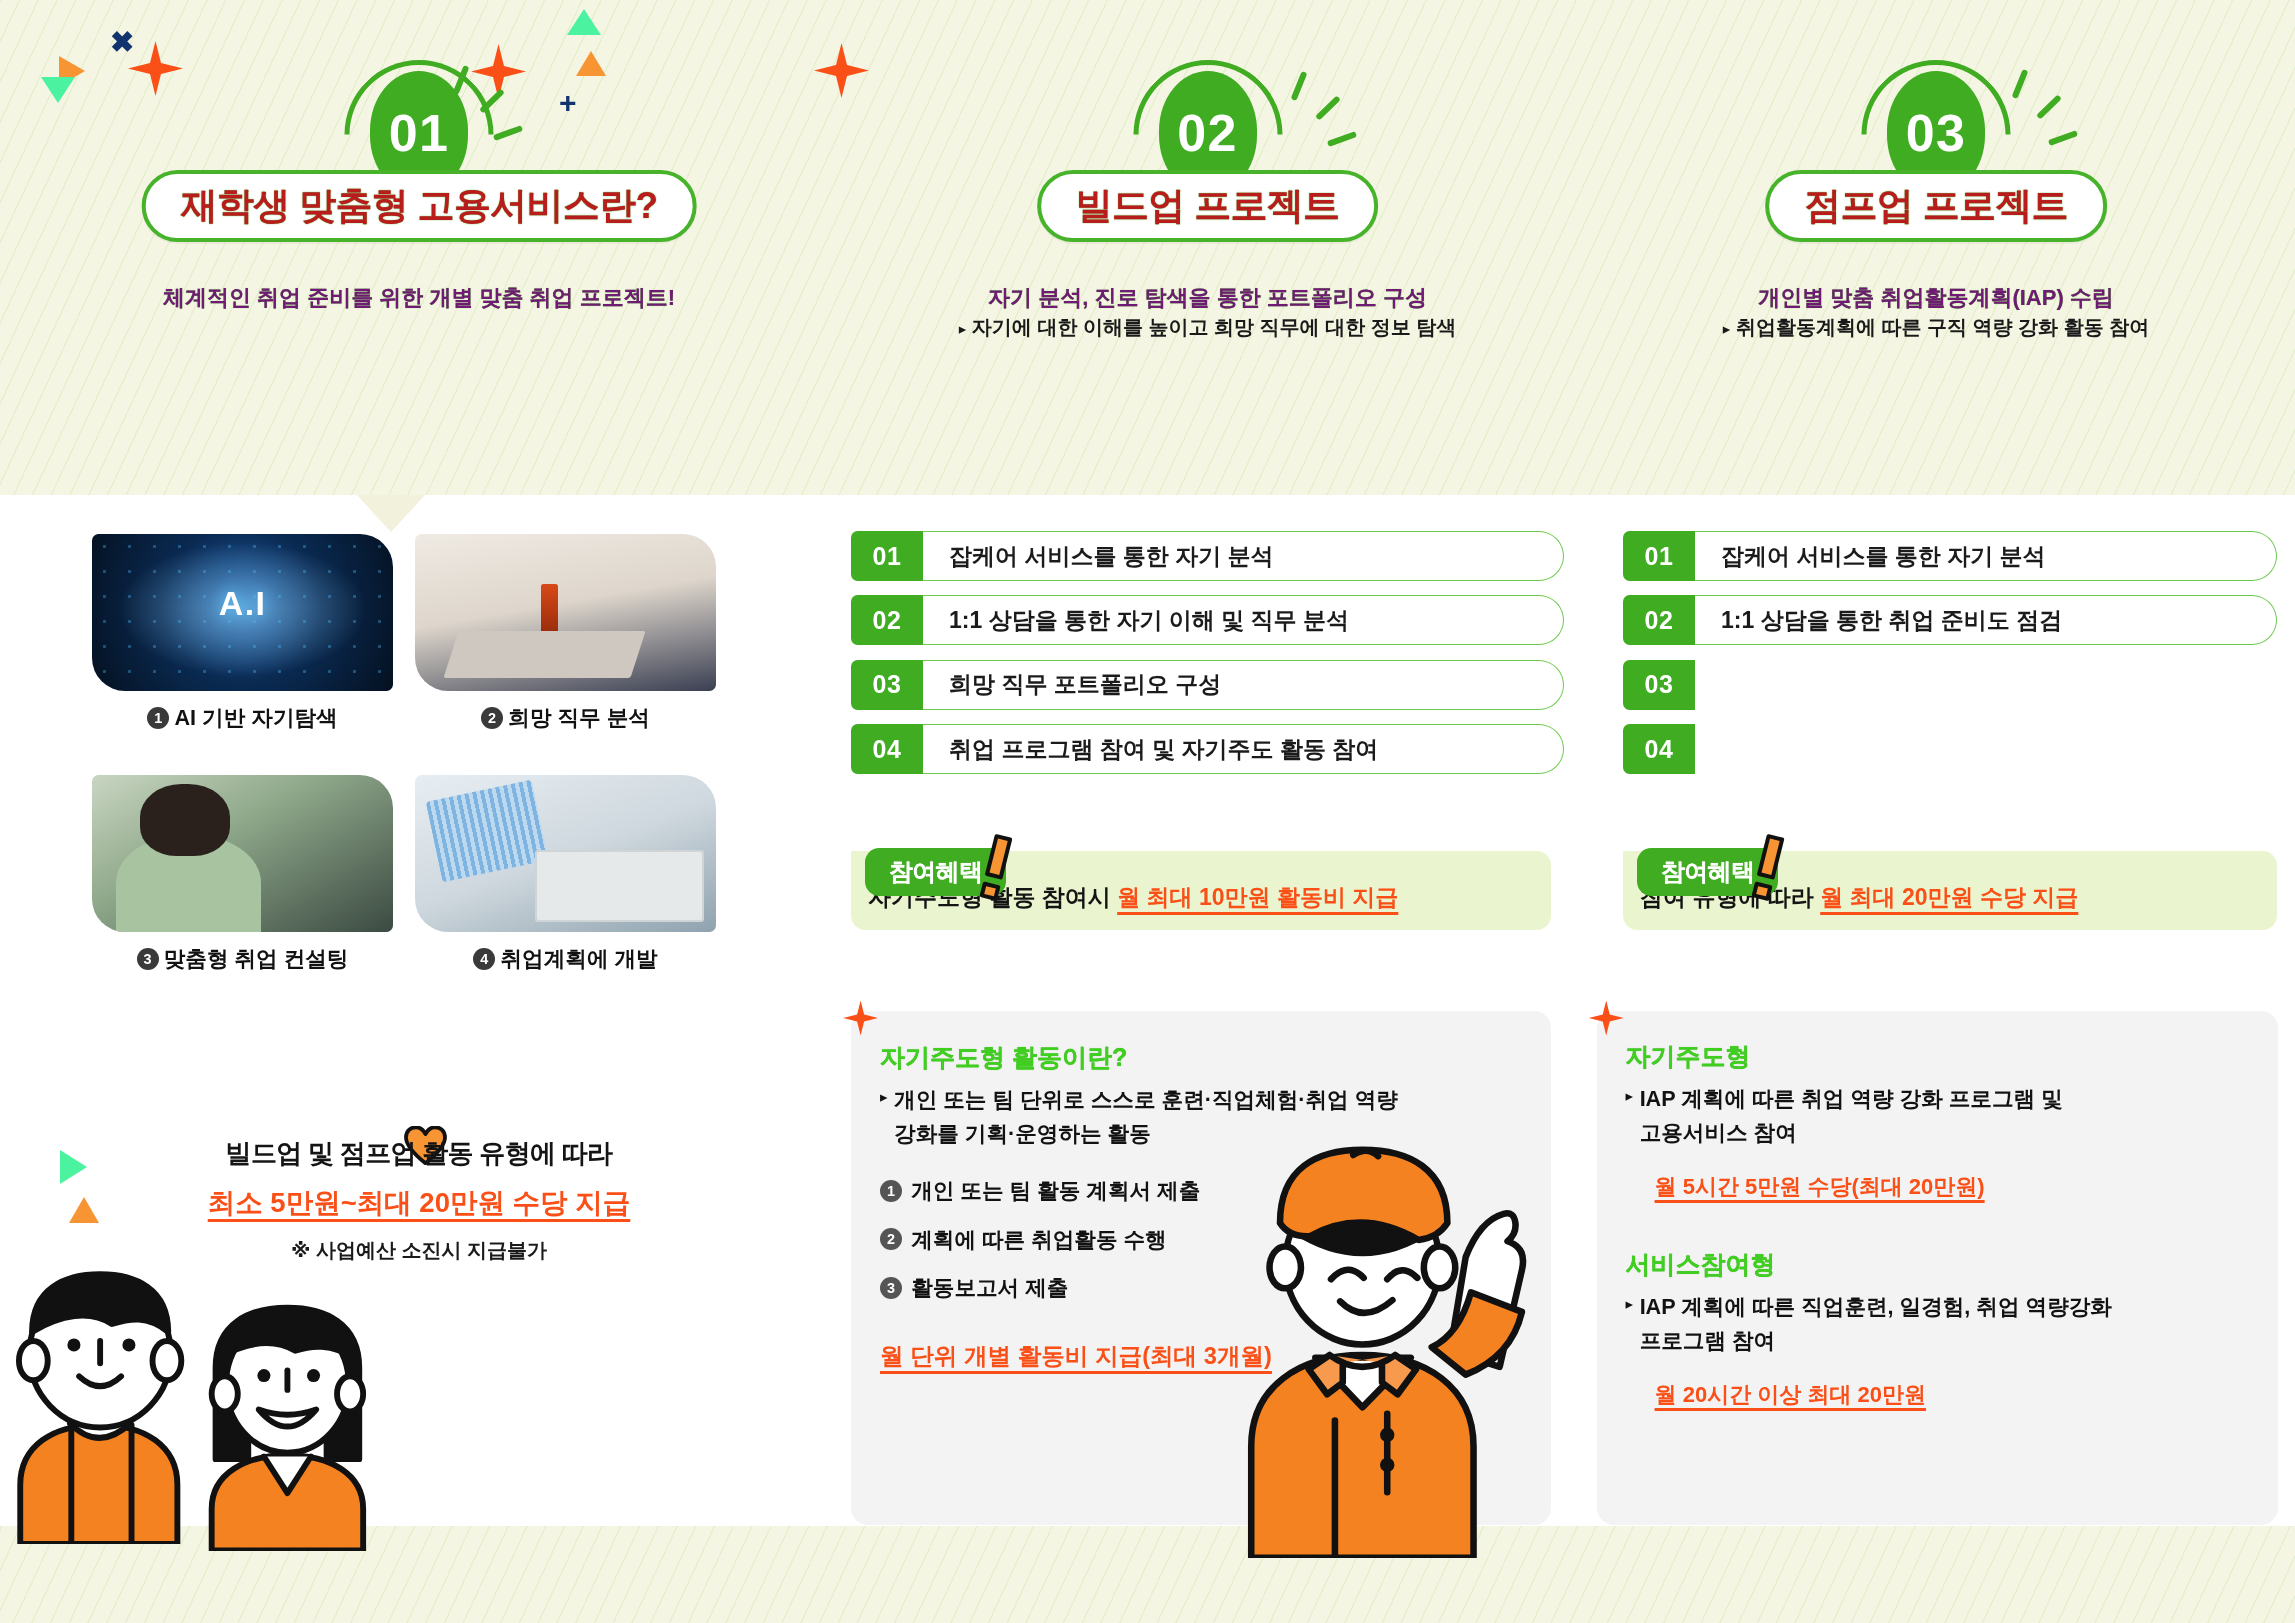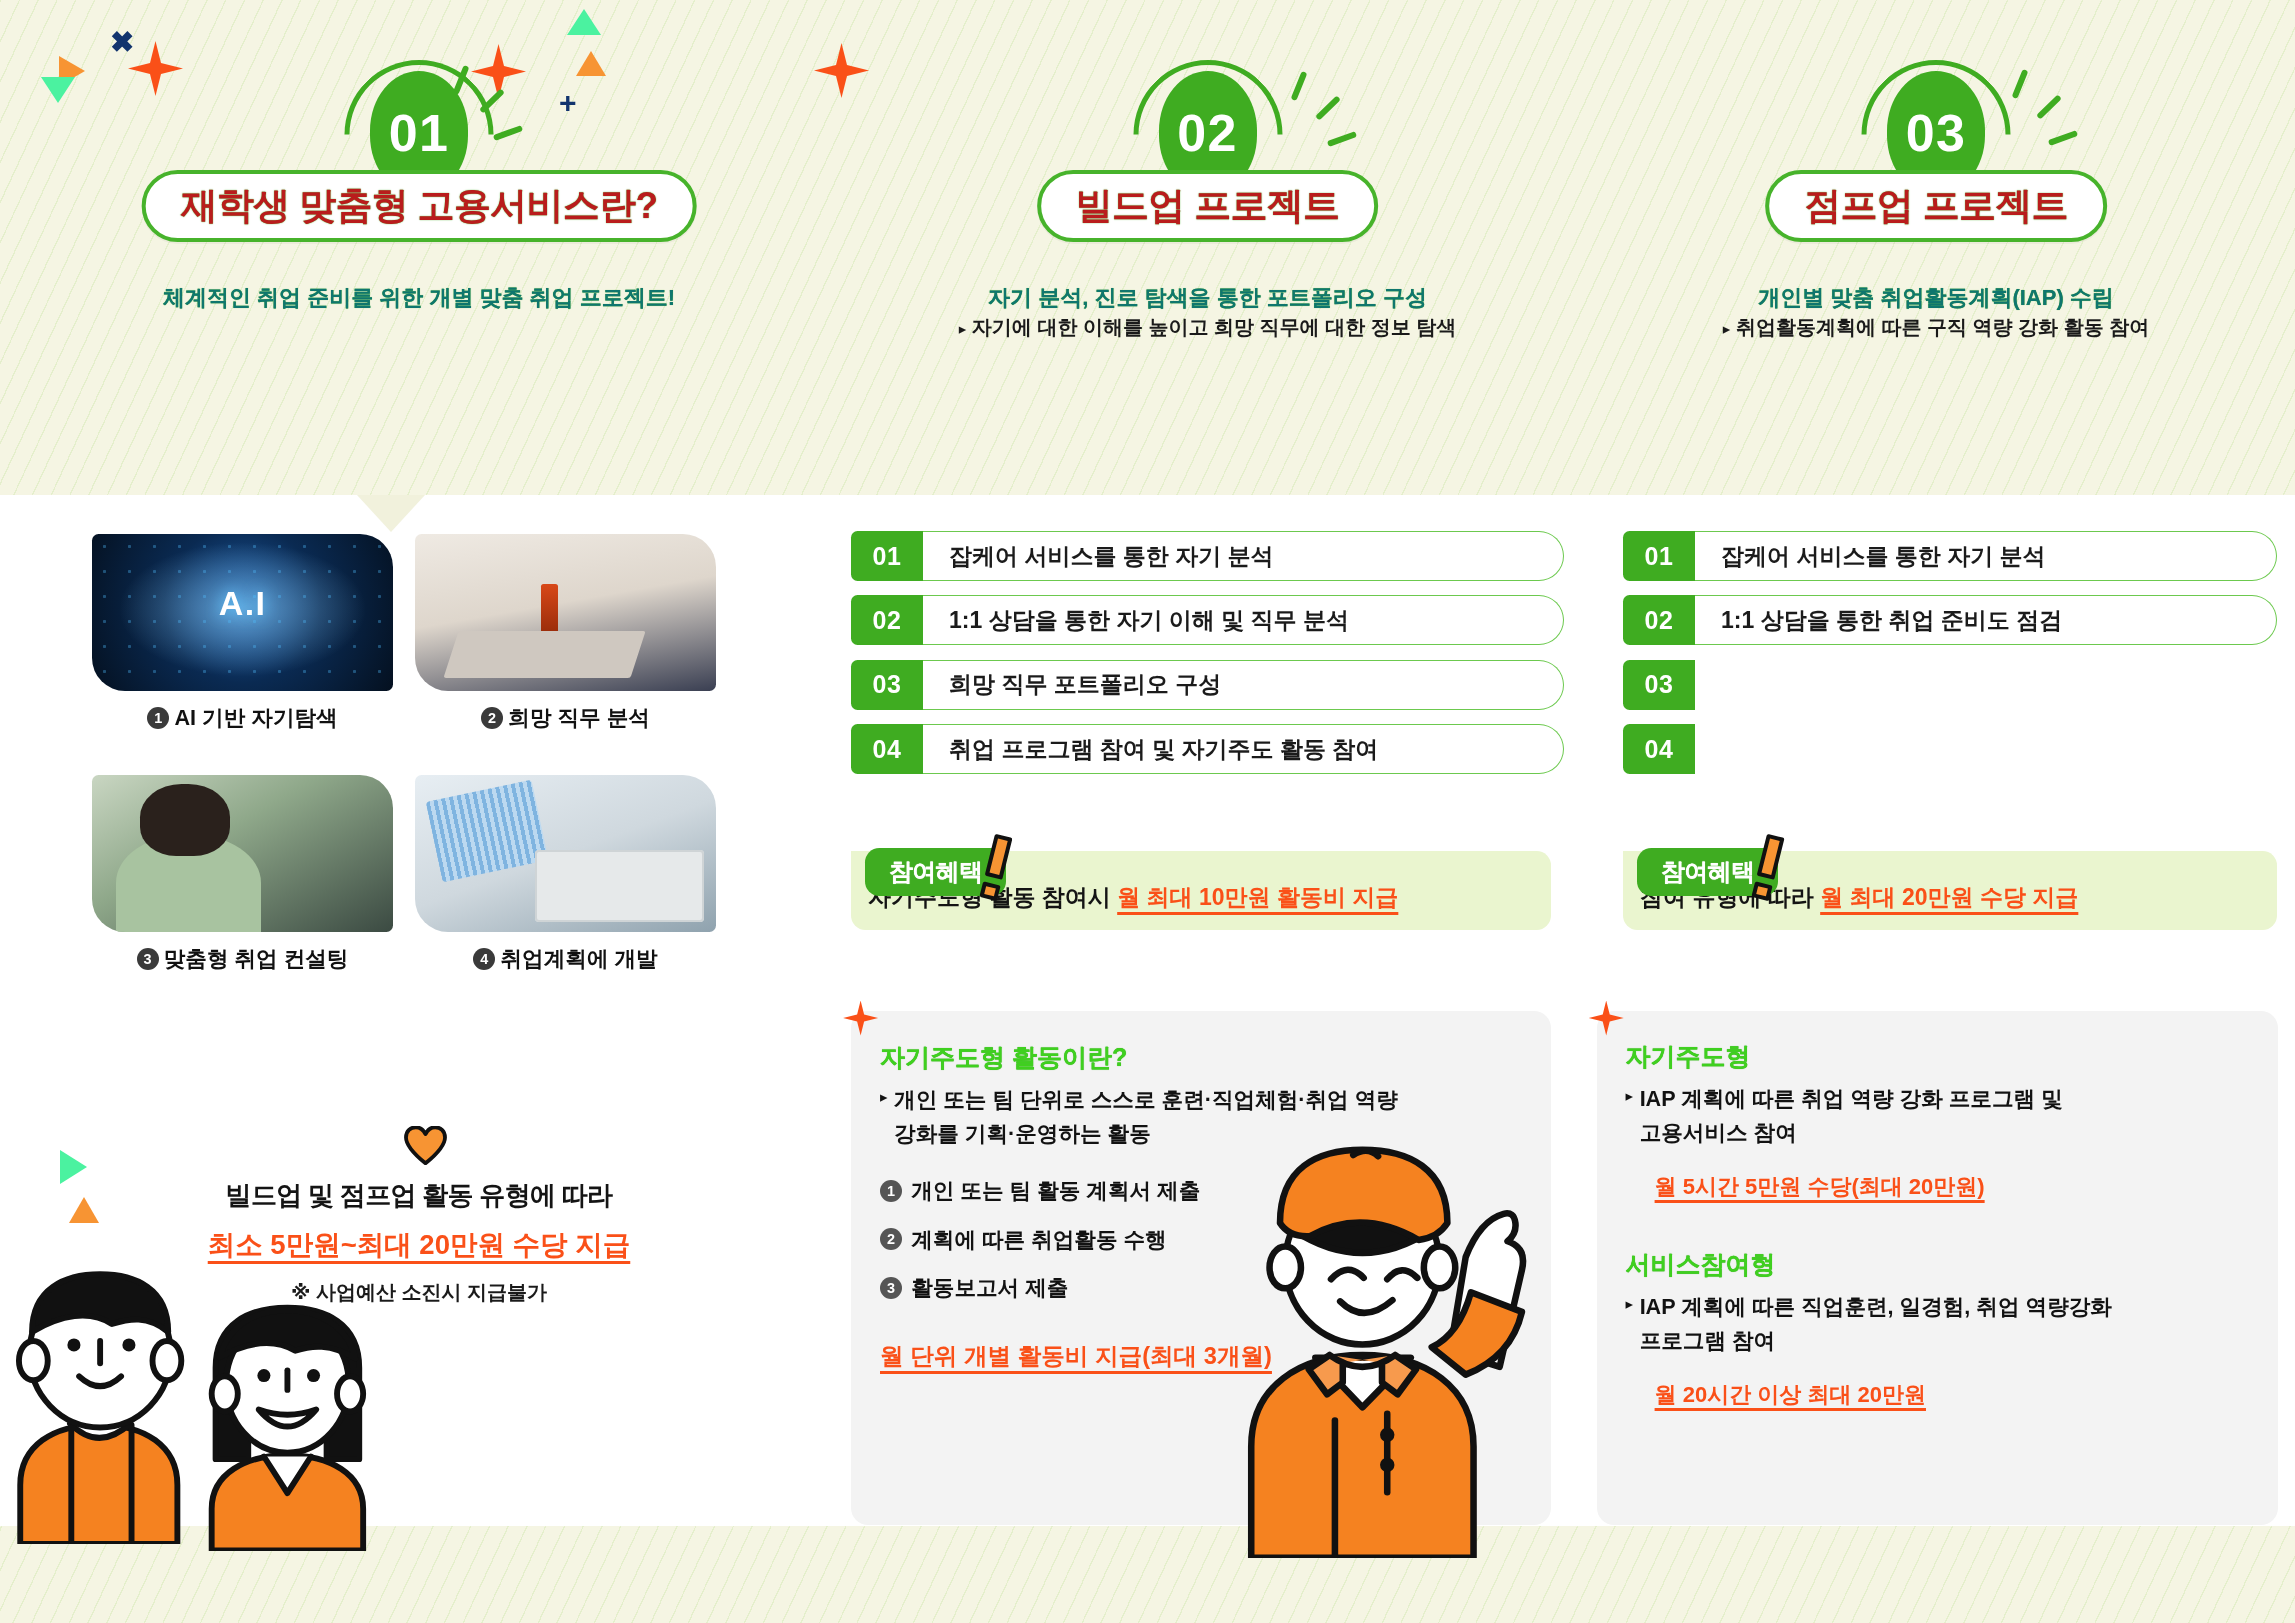--- a/index.html
+++ b/index.html
@@ -70,21 +70,21 @@
     box-shadow:0 2px 0 rgba(0,0,0,.04);
   }
   .title-pill span{
     font-size:37px; font-weight:bold; color:#b91c1c;
     letter-spacing:-0.7px;
     text-shadow:0 0 1.3px #3fac21;
   }
   .subtitle{
     position:absolute; left:50%; transform:translateX(-50%);
     top:283px; white-space:nowrap;
-    font-size:22px; font-weight:bold; color:#0f766e;
+    font-size:22px; font-weight:bold; color:#701a75;
     text-shadow:0 0 0.7px #3fac21;
   }
   .subnote{
     position:absolute; left:50%; transform:translateX(-50%);
     top:314px; white-space:nowrap;
     font-size:20px; font-weight:bold; color:#1a1a1a;
   }
   .subnote .tri{ color:#1a1a1a; font-size:15px; }
   .tri-right{ width:0;height:0;border-top:17px solid transparent;border-bottom:17px solid transparent; }
   .spark{
@@ -160,21 +160,21 @@
     display:inline-block; width:22px;height:22px; line-height:22px;
     border-radius:50%; background:#3a3a3a; color:#fff;
     font-size:14.4px; text-align:center; margin-right:5.2px;
     vertical-align:2px;
   }
 
   .heart{
     position:absolute; left:404px; top:1126px; width:43px; height:39px;
   }
   .bottomblock{
-    position:absolute; left:0; top:1178px; width:838px; text-align:center;
+    position:absolute; left:0; top:1136px; width:838px; text-align:center;
   }
   .bb-line1{ font-size:26px; font-weight:bold; color:#141414; letter-spacing:-0.7px; }
   .bb-line2{
     font-size:27.5px; font-weight:bold; color:#fa5018; margin-top:14.4px;
     text-decoration:underline; text-underline-offset:7.2px;
     text-decoration-thickness:2.6px;
   }
   .bb-line3{ font-size:20px; font-weight:bold; color:#1a1a1a; margin-top:15.7px; }
 
   

